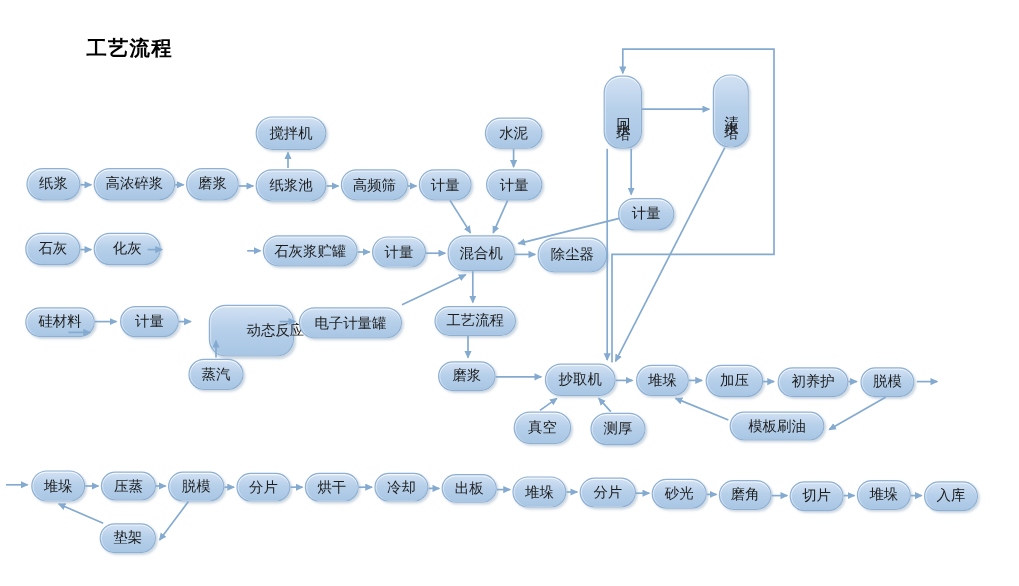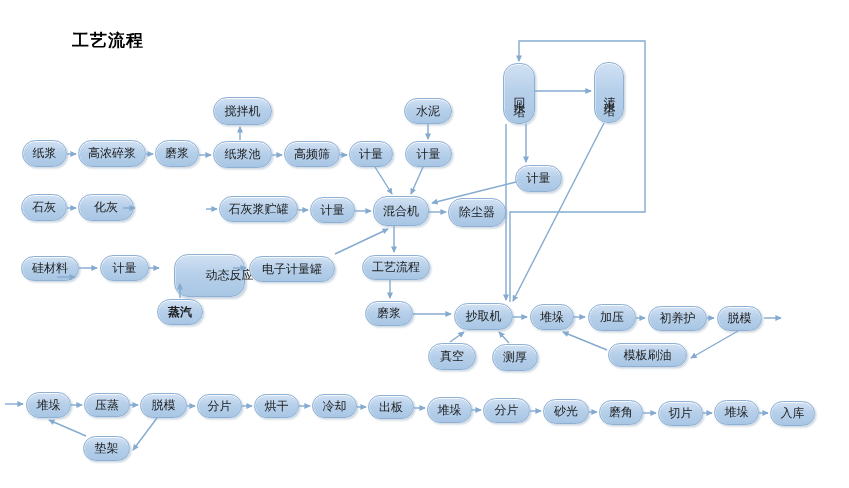--- a/index.html
+++ b/index.html
@@ -86,21 +86,21 @@
       <div class="node" style="left: 310px; top: 197px; width: 45px; height: 26px;">计量</div>
       <div class="node" style="left: 373px; top: 196px; width: 56px; height: 30px;">混合机</div>
       <div class="node" style="left: 448px; top: 198px; width: 58px; height: 29px;">除尘器</div>
       <div class="node vertical" style="left: 503px; top: 63px; width: 32px; height: 61px;">回水塔</div>
       <div class="node vertical" style="left: 594px; top: 62px; width: 30px; height: 61px;">清水塔</div>
       <div class="node" style="left: 515px; top: 165px; width: 47px; height: 27px;">计量</div>
       <div class="node" style="left: 21px; top: 256px; width: 58px; height: 25px;">硅材料</div>
       <div class="node" style="left: 100px; top: 255px; width: 49px; height: 26px;">计量</div>
       <div class="node" style="left: 174px; top: 254px; width: 71px; height: 43px; padding-left: 40px;">动态反应</div>
       <div class="node" style="left: 249px; top: 256px; width: 86px; height: 26px;">电子计量罐</div>
-      <div class="node" style="left: 157px; top: 299px; width: 46px; height: 26px; font-weight: bold;">蒸汽</div>
+      <div class="node" style="left: 157px; top: 299px; width: 46px; height: 26px;">蒸汽</div>
       <div class="node" style="left: 362px; top: 255px; width: 68px; height: 25px;">工艺流程</div>
       <div class="node" style="left: 365px; top: 301px; width: 48px; height: 25px;">磨浆</div>
       <div class="node" style="left: 454px; top: 303px; width: 59px; height: 27px;">抄取机</div>
       <div class="node" style="left: 530px; top: 304px; width: 44px; height: 26px;">堆垛</div>
       <div class="node" style="left: 588px; top: 304px; width: 48px; height: 27px;">加压</div>
       <div class="node" style="left: 648px; top: 306px; width: 59px; height: 25px;">初养护</div>
       <div class="node" style="left: 717px; top: 306px; width: 45px; height: 25px;">脱模</div>
       <div class="node" style="left: 428px; top: 343px; width: 48px; height: 27px;">真空</div>
       <div class="node" style="left: 492px; top: 344px; width: 46px; height: 27px;">测厚</div>
       <div class="node" style="left: 608px; top: 343px; width: 79px; height: 24px;">模板刷油</div>

